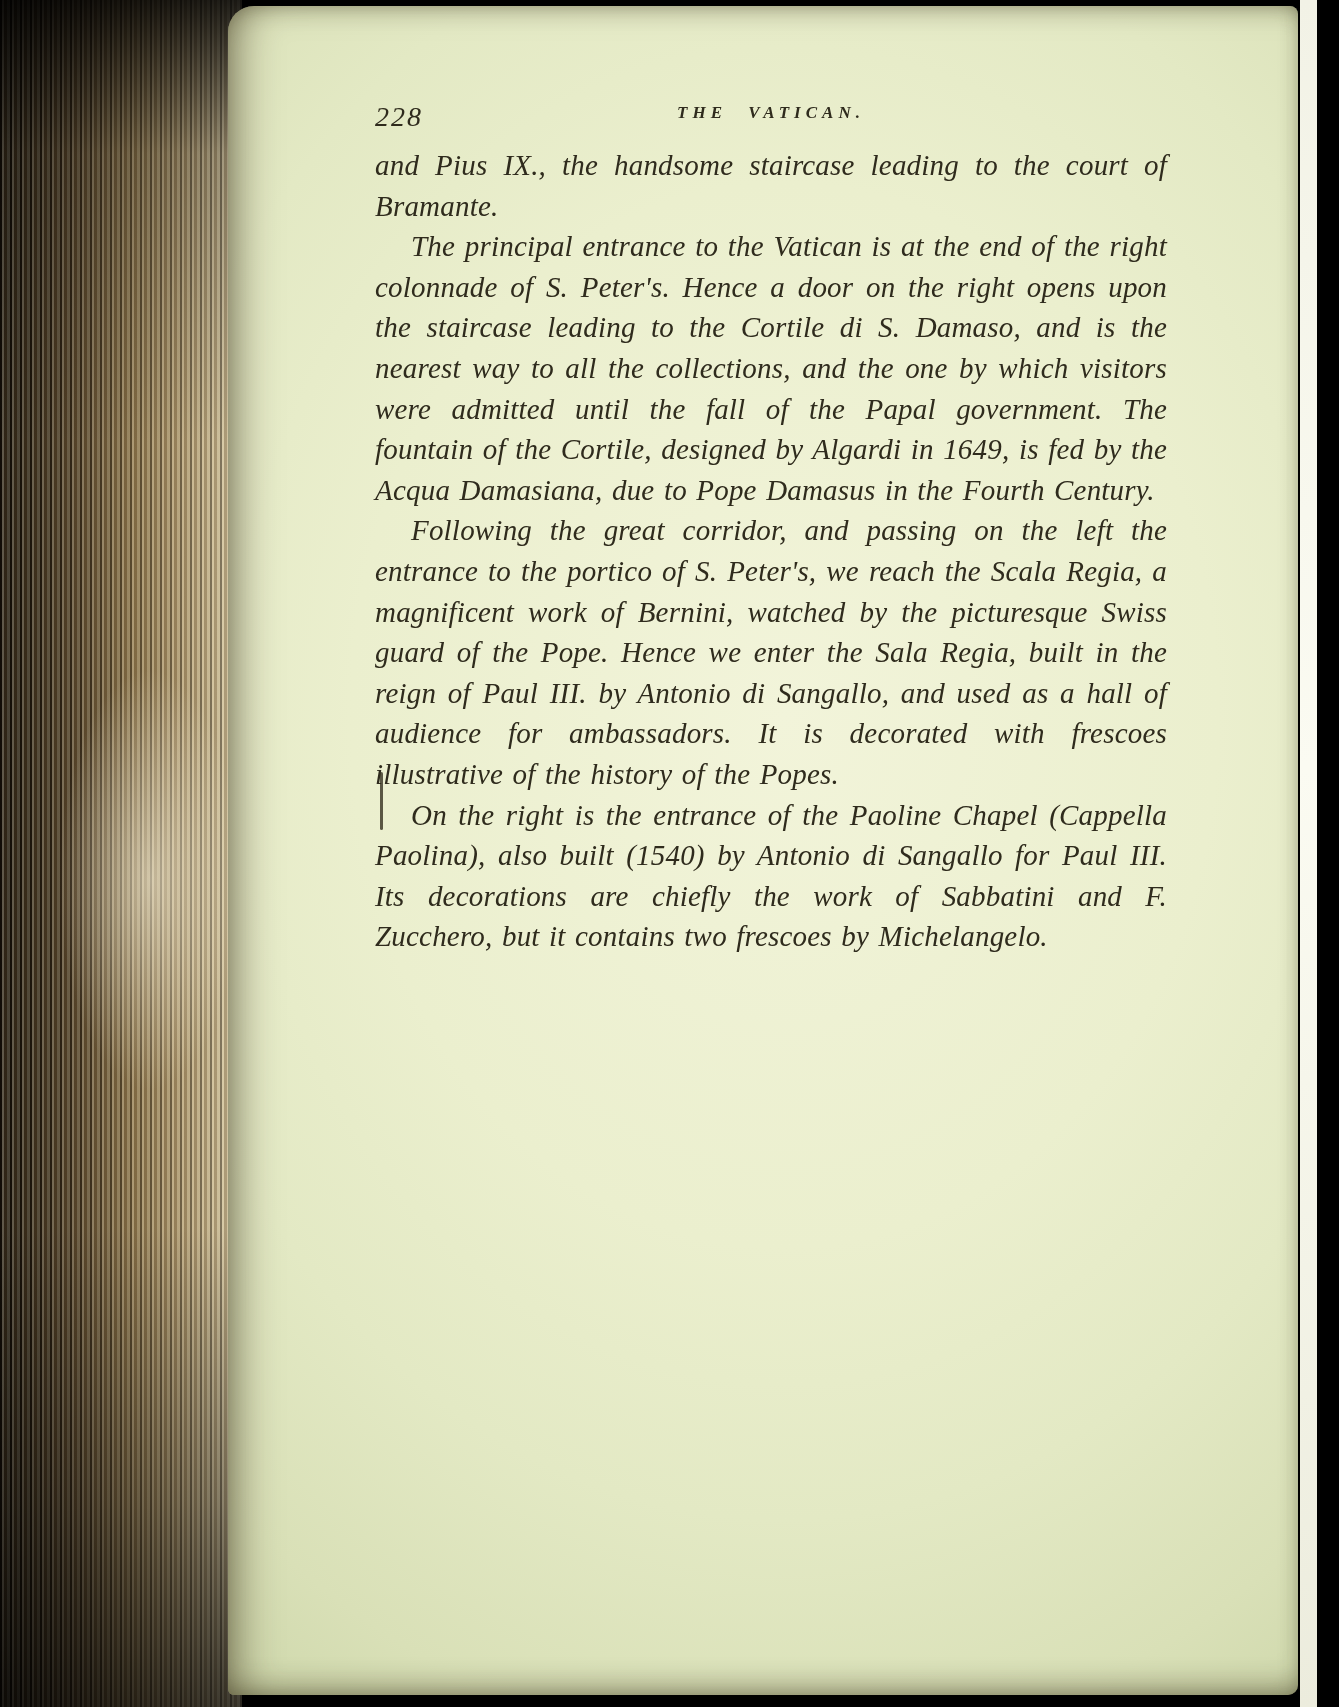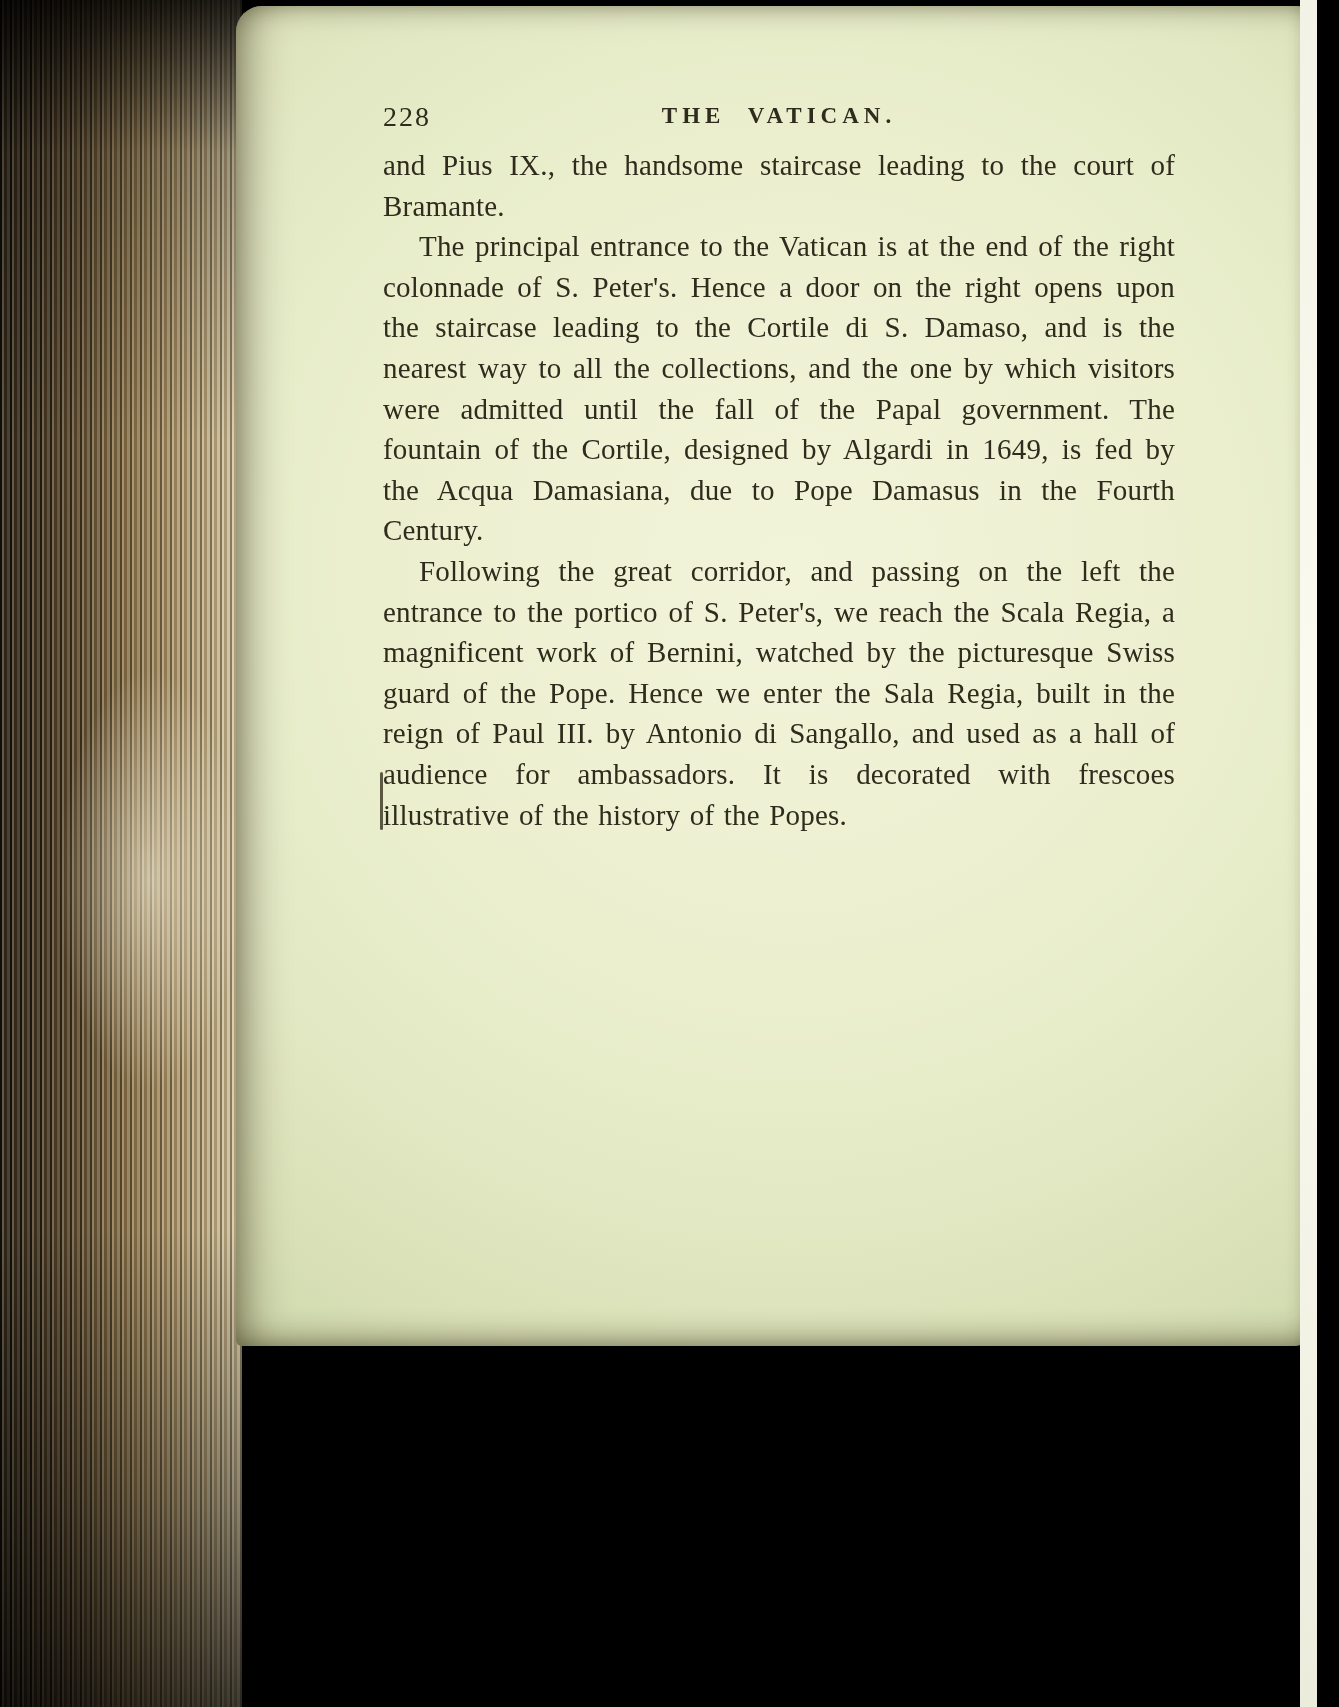--- a/index.html
+++ b/index.html
@@ -31,31 +31,32 @@
         rgba(32,22,10,0.45) 0px, rgba(32,22,10,0.45) 2px,
         rgba(228,212,176,0.40) 2px, rgba(228,212,176,0.40) 4px,
         rgba(112,86,50,0.38) 4px, rgba(112,86,50,0.38) 7px,
         rgba(204,188,152,0.32) 7px, rgba(204,188,152,0.32) 10px),
       linear-gradient(90deg, #050505 0%, #130f09 10%, #3f3220 30%, #84704a 54%, #af9c74 74%, #ccbf9b 90%, #dbd2b2 100%);
   }
 
   
   .page {
     position: absolute;
-    left: 236px; top: 6px;
-    width: 1070px; height: 1340px;
+    left: 228px; top: 6px;
+    width: 1070px; height: 1689px;
     border-radius: 26px 8px 10px 6px;
     background:
       radial-gradient(ellipse 90% 70% at 52% 42%,
         #f2f4da 0%, #ebefce 45%, #e3e9c4 68%, #d9e0b7 88%, #cfd8ac 100%);
     box-shadow:
       inset 24px 0 40px -14px rgba(50,38,15,0.50),
       inset 0 -20px 32px -18px rgba(50,45,20,0.45),
       inset 0 14px 24px -16px rgba(50,45,20,0.35),
       inset -10px 0 22px -12px rgba(60,55,25,0.25);
+    font-style: italic;
   }
 
   
   .page-edge-highlight {
     position: absolute;
     left: 1300px; top: 0;
     width: 17px; height: 100%;
     background: linear-gradient(180deg, #f2f2e6 0%, #fbfbf2 45%, #ececdd 100%);
   }
 
@@ -76,21 +77,21 @@
     position: absolute;
     left: 0; top: 2px;
     font-size: 28px;
     letter-spacing: 2px;
   }
 
   .running-head {
     position: absolute;
     left: 50%; top: 4px;
     transform: translateX(-50%);
-    font-size: 23px;
+    font-size: 17px;
     font-weight: 700;
     letter-spacing: 5px;
     word-spacing: 12px;
     white-space: nowrap;
   }
 
   .page-body {
     margin-top: 8px;
     font-size: 29px;
     line-height: 40.6px;
@@ -130,20 +131,21 @@
 
       <div class="page-header">
         <span class="page-number">228</span>
         <span class="running-head">THE VATICAN.</span>
       </div>
 
       <div class="page-body">
         <p class="para continuation">and Pius IX., the handsome staircase leading to the court of Bramante.</p>
         <p class="para">The principal entrance to the Vatican is at the end of the right colonnade of S. Peter's.  Hence a door on the right opens upon the staircase leading to the Cortile di S. Damaso, and is the nearest way to all the collections, and the one by which visitors were admitted until the fall of the Papal government.  The fountain of the Cortile, designed by Algardi in 1649, is fed by the Acqua Damasiana, due to Pope Damasus in the Fourth Century.</p>
         <p class="para">Following the great corridor, and passing on the left the entrance to the portico of S. Peter's, we reach the Scala Regia, a magnificent work of Bernini, watched by the picturesque Swiss guard of the Pope.  Hence we enter the Sala Regia, built in the reign of Paul III. by Antonio di Sangallo, and used as a hall of audience for ambassadors.  It is decorated with frescoes illustrative of the history of the Popes.</p>
+        <p class="para">On the right is the entrance of the Paoline Chapel (Cappella Paolina), also built (1540) by Antonio di Sangallo for Paul III.  Its decorations are chiefly the work of Sabbatini and F. Zucchero, but it contains two frescoes by Michelangelo.</p>
       </div>
 
     </div>
   </div>
 
   <div class="page-edge-highlight"></div>
 
   <div class="artifact"></div>
 
 </div>

